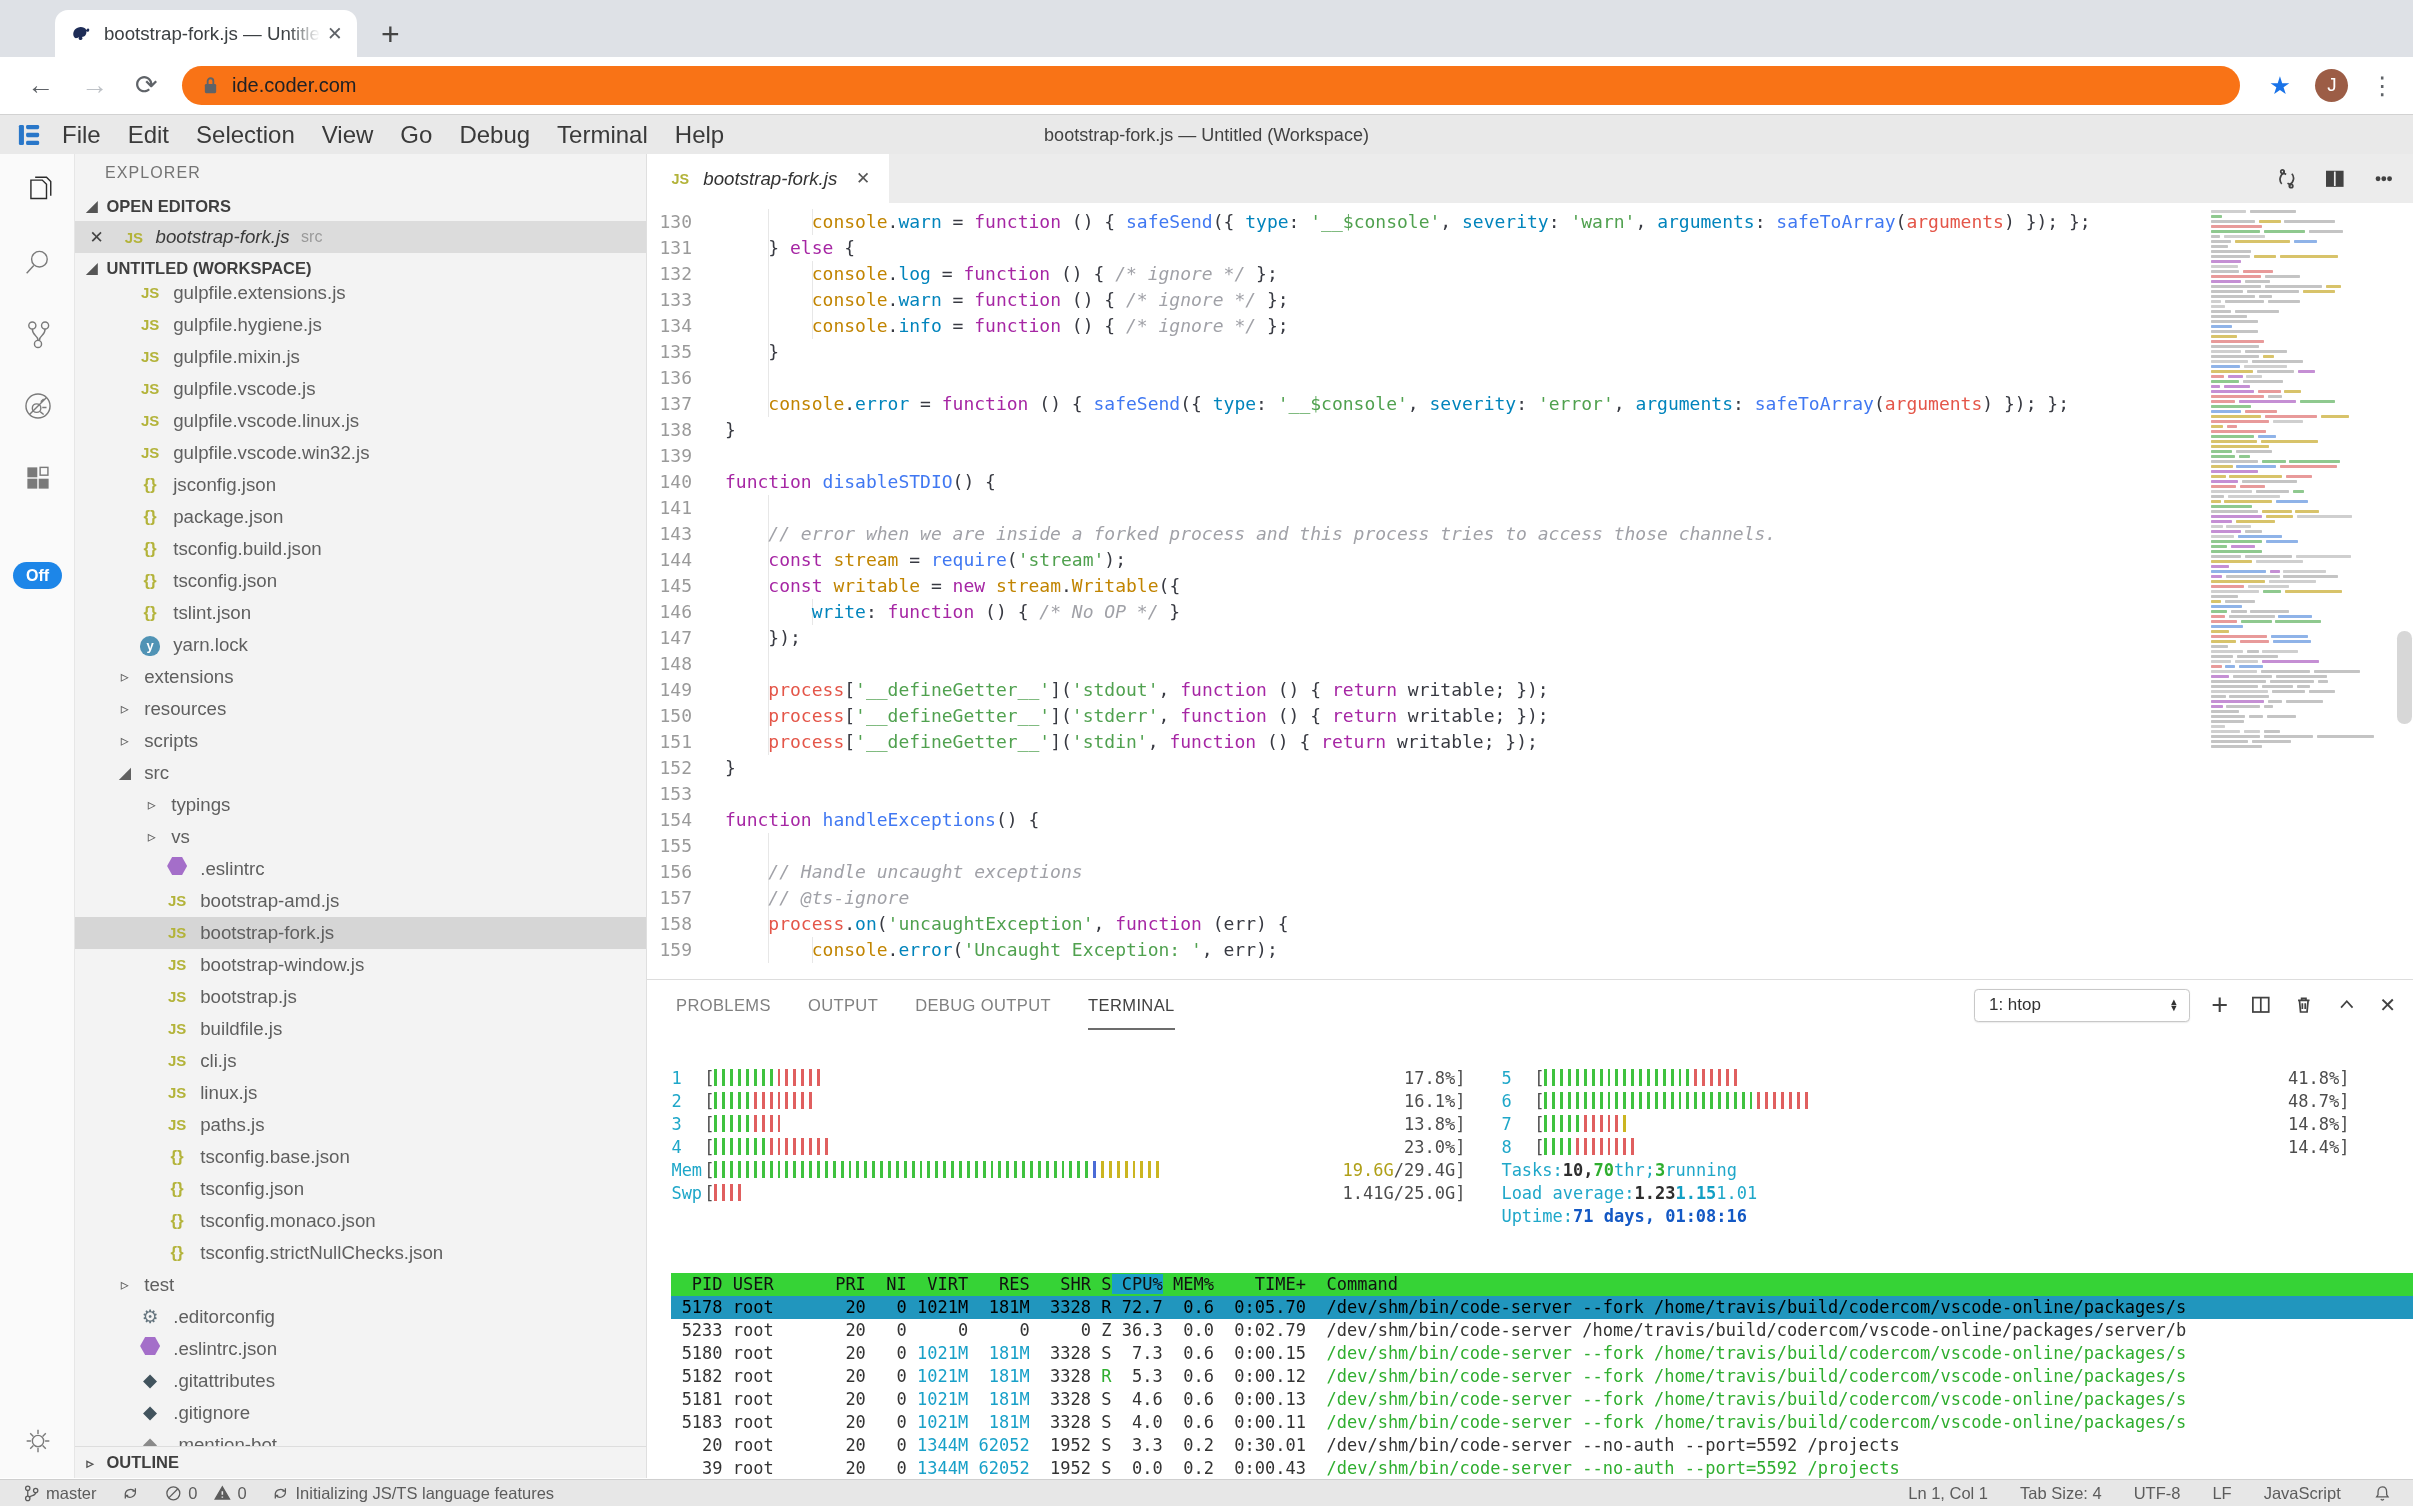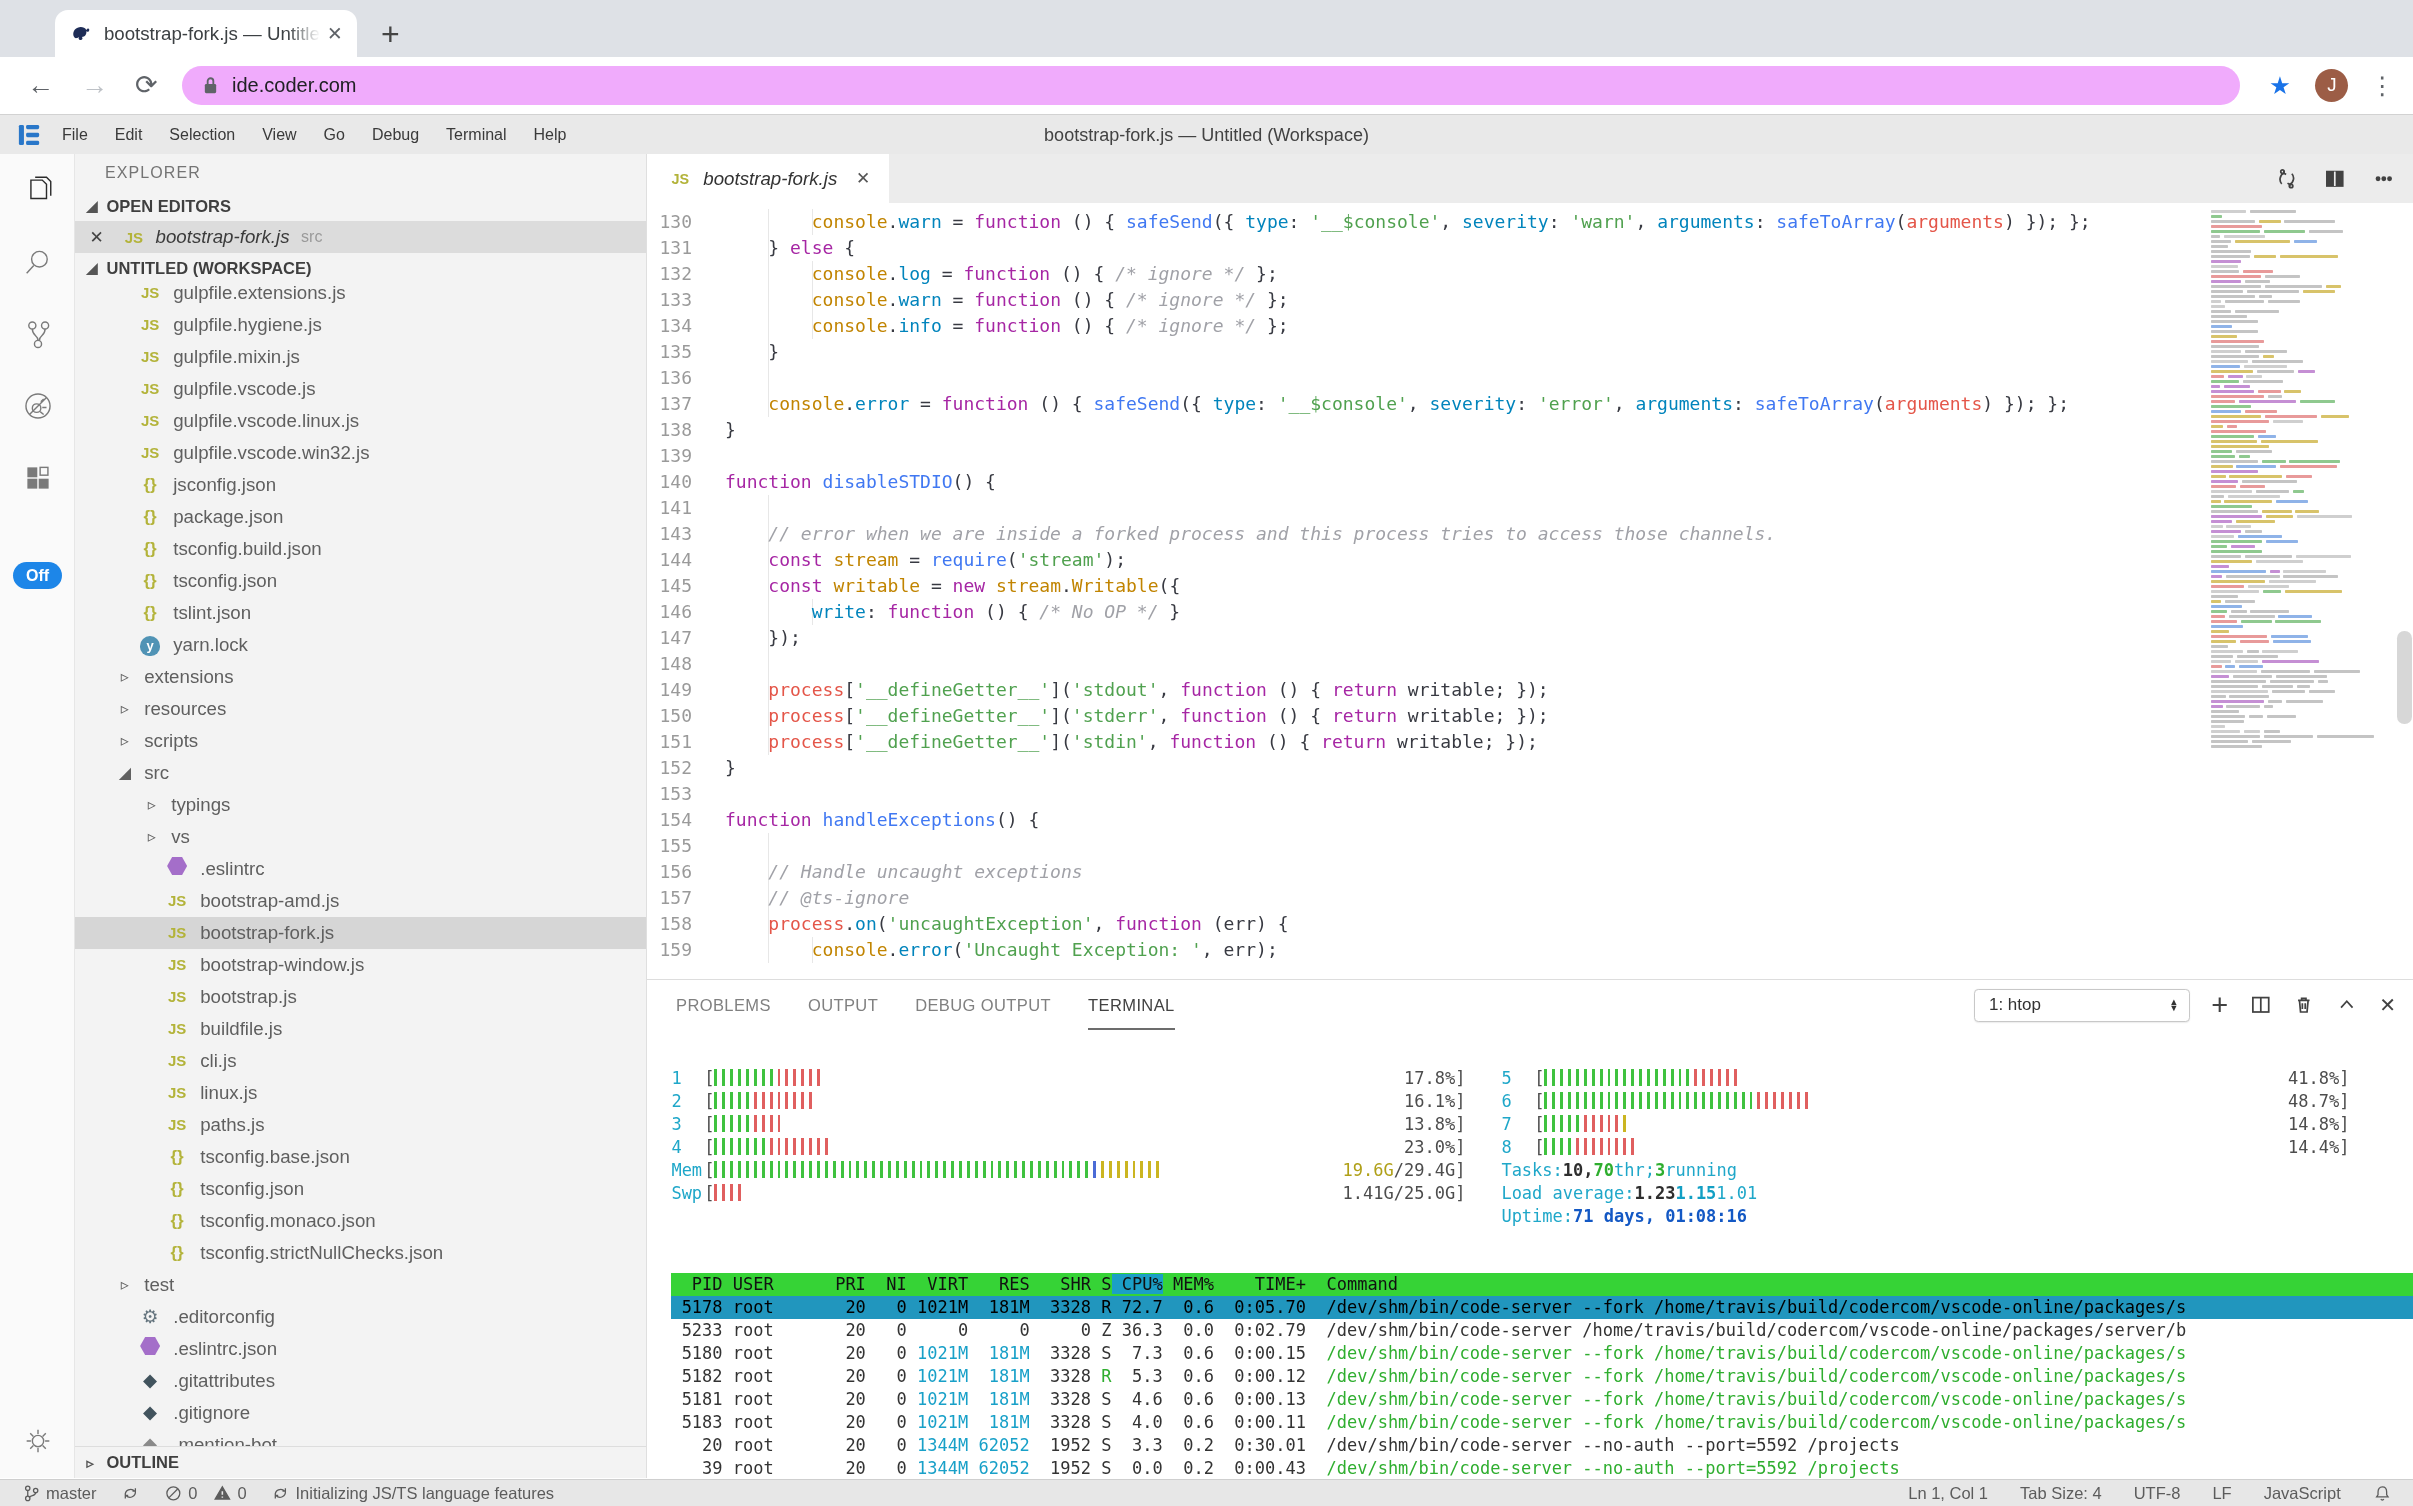--- a/index.html
+++ b/index.html
@@ -11,32 +11,32 @@
   .tabstrip { position:absolute; left:0; top:0; width:100%; height:57px; background:#dee1e6; }
   .btab { position:absolute; left:55px; top:10px; width:302px; height:47px; background:#fff;
           border-radius:13px 13px 0 0; display:flex; align-items:center; padding:0 14.4px; }
   .btab-title { font-size:18.7px; color:#3c4043; white-space:nowrap; overflow:hidden; flex:1;
                 -webkit-mask-image:linear-gradient(90deg,#000 85%,transparent); mask-image:linear-gradient(90deg,#000 85%,transparent);}
   .btab-close { font-size:18.7px; color:#5f6368; margin-left:7.2px; }
   .newtab { position:absolute; left:381px; top:16px; font-size:32px; color:#444; font-weight:300; }
   .toolbar { position:absolute; left:0; top:57px; width:100%; height:56px; background:#fff; display:flex; align-items:center; }
   .navic { font-size:27px; color:#5f6368; margin-left:27px; }
   .navic.fwd { color:#bdc1c6; }
-  .urlpill { height:39px; border-radius:19.4px; background:#f0abfc; flex:1; margin:0 29px 0 24.4px;
+  .urlpill { height:39px; border-radius:19.4px; background:#f97316; flex:1; margin:0 29px 0 24.4px;
              display:flex; align-items:center; padding:0 20px; }
   .urltext { font-size:20px; color:#202124; margin-left:13px; }
   .star { font-size:24.4px; color:#1a73e8; margin-right:24.4px; }
   .avatar { width:33px; height:33px; border-radius:50%; background:#9c5d46; color:#fff; font-size:18.7px;
             display:flex; align-items:center; justify-content:center; margin-right:21.6px; }
   .kebab { font-size:24.4px; color:#5f6368; margin-right:18.7px; }
 
   
   .titlebar { position:absolute; left:0; top:114px; width:100%; height:41px; background:#e9e9e9;
               border-top:0.7px solid #d2d2d2; display:flex; align-items:center; }
-  .menu-item { font-size:16px; color:#3a3a3a; margin-right:27px; }
+  .menu-item { font-size:24px; color:#3a3a3a; margin-right:27px; }
   .win-title { position:absolute; left:50%; transform:translateX(-50%); font-size:18px; color:#424242; white-space:nowrap; }
 
   
   .main { position:absolute; left:0; top:154px; width:100%; height:1324px; display:flex; }
   .activitybar { width:75px; background:#fafafa; border-right:0.7px solid #e6e6e6; position:relative; }
   .ab-item { width:75px; height:72px; display:flex; align-items:center; justify-content:center; }
   .off-badge { position:absolute; left:13px; top:408px; width:49px; height:27px; background:#1d86e8; border-radius:13.7px;
                color:#fff; font-size:16px; font-weight:bold; display:flex; align-items:center; justify-content:center; }
   .ab-gear { position:absolute; left:0; bottom:20px; width:75px; display:flex; justify-content:center; }
 

